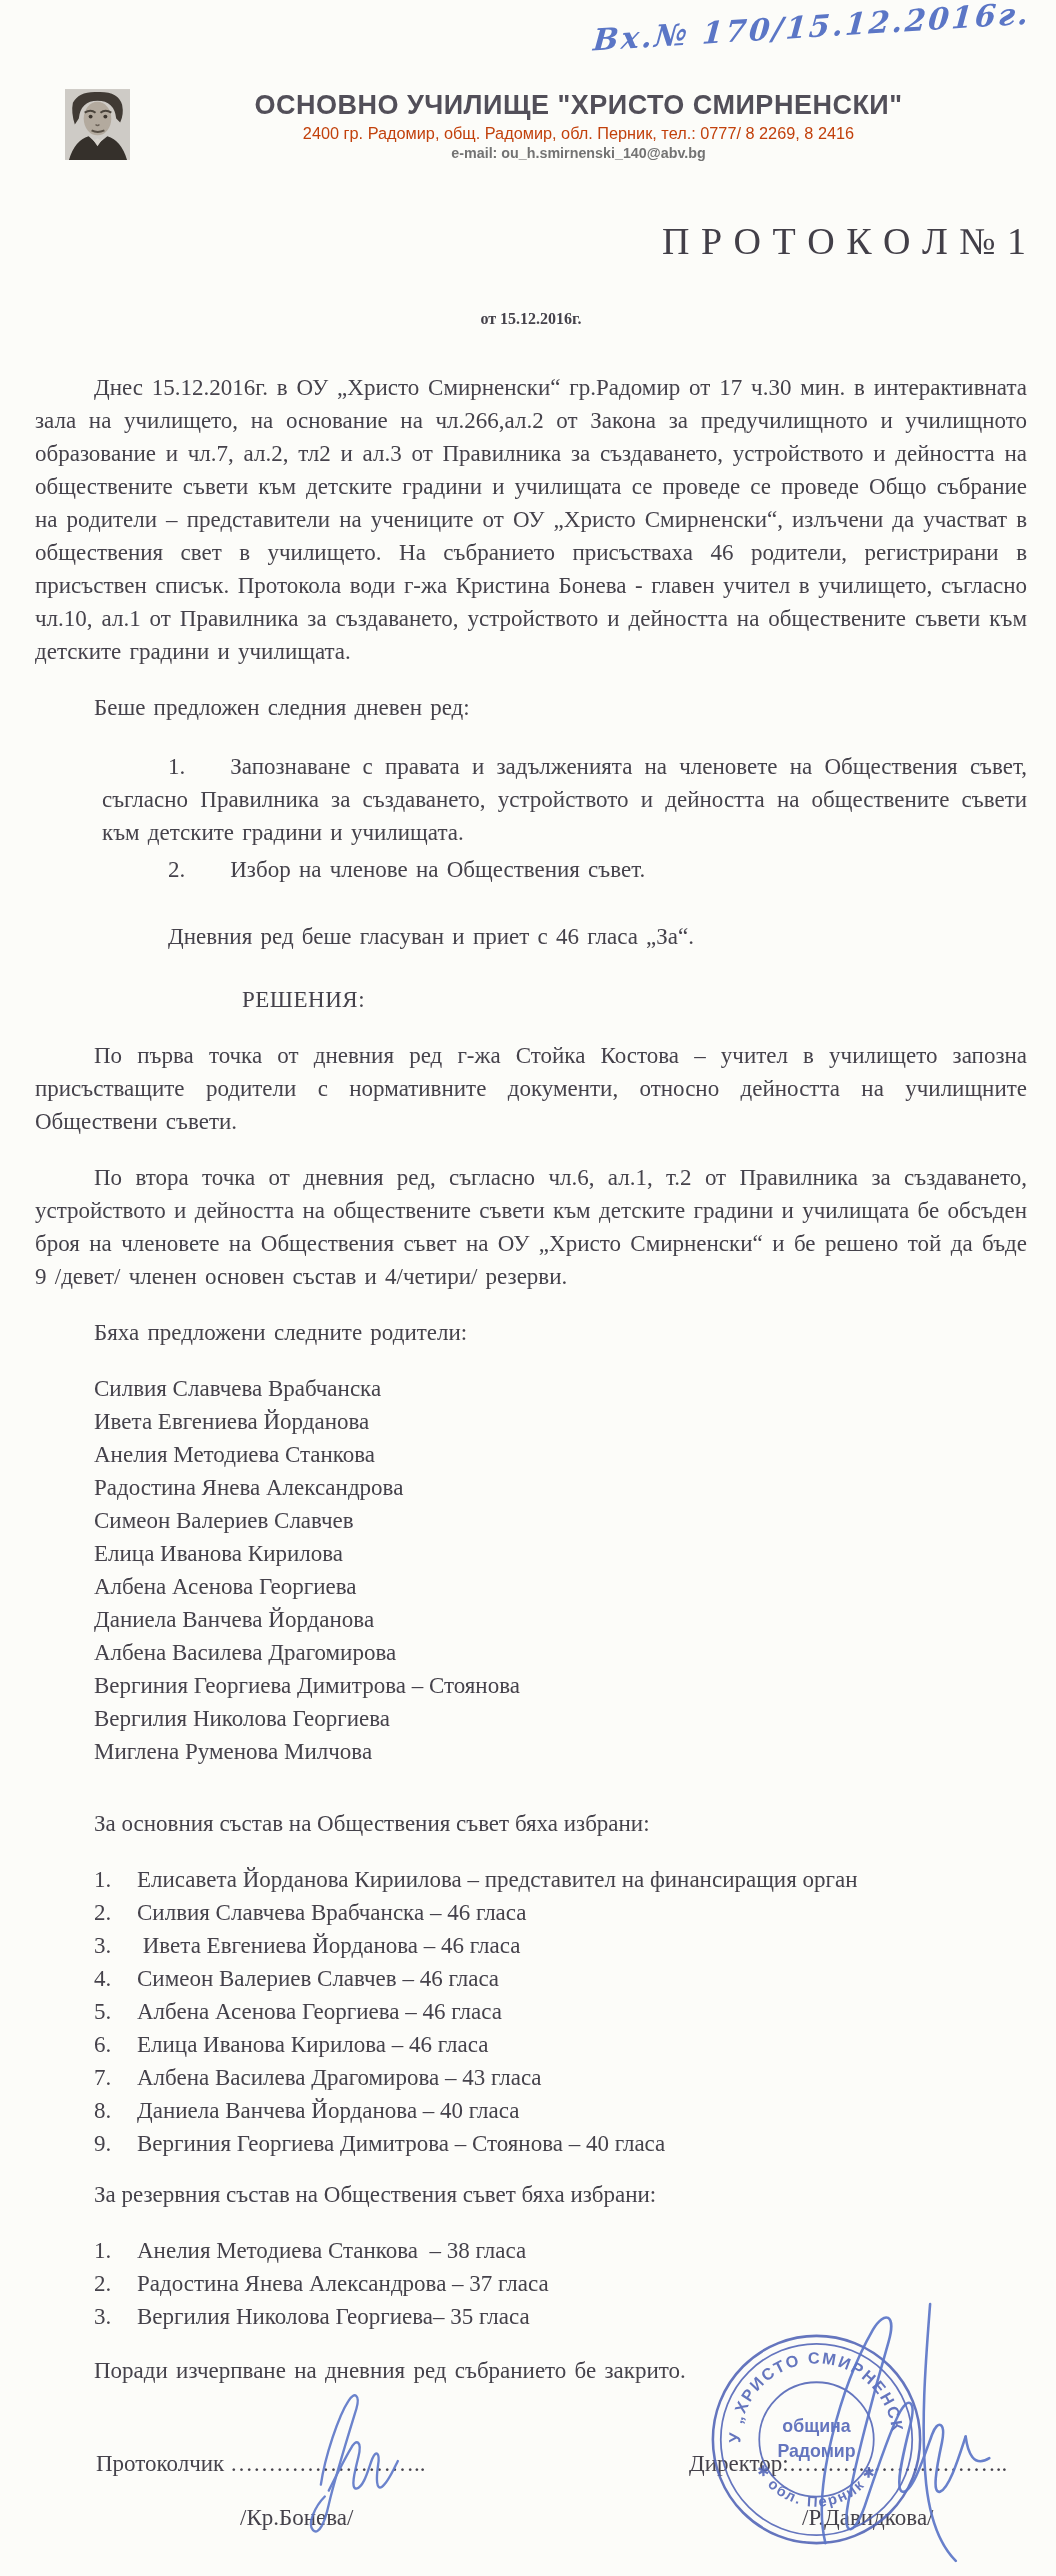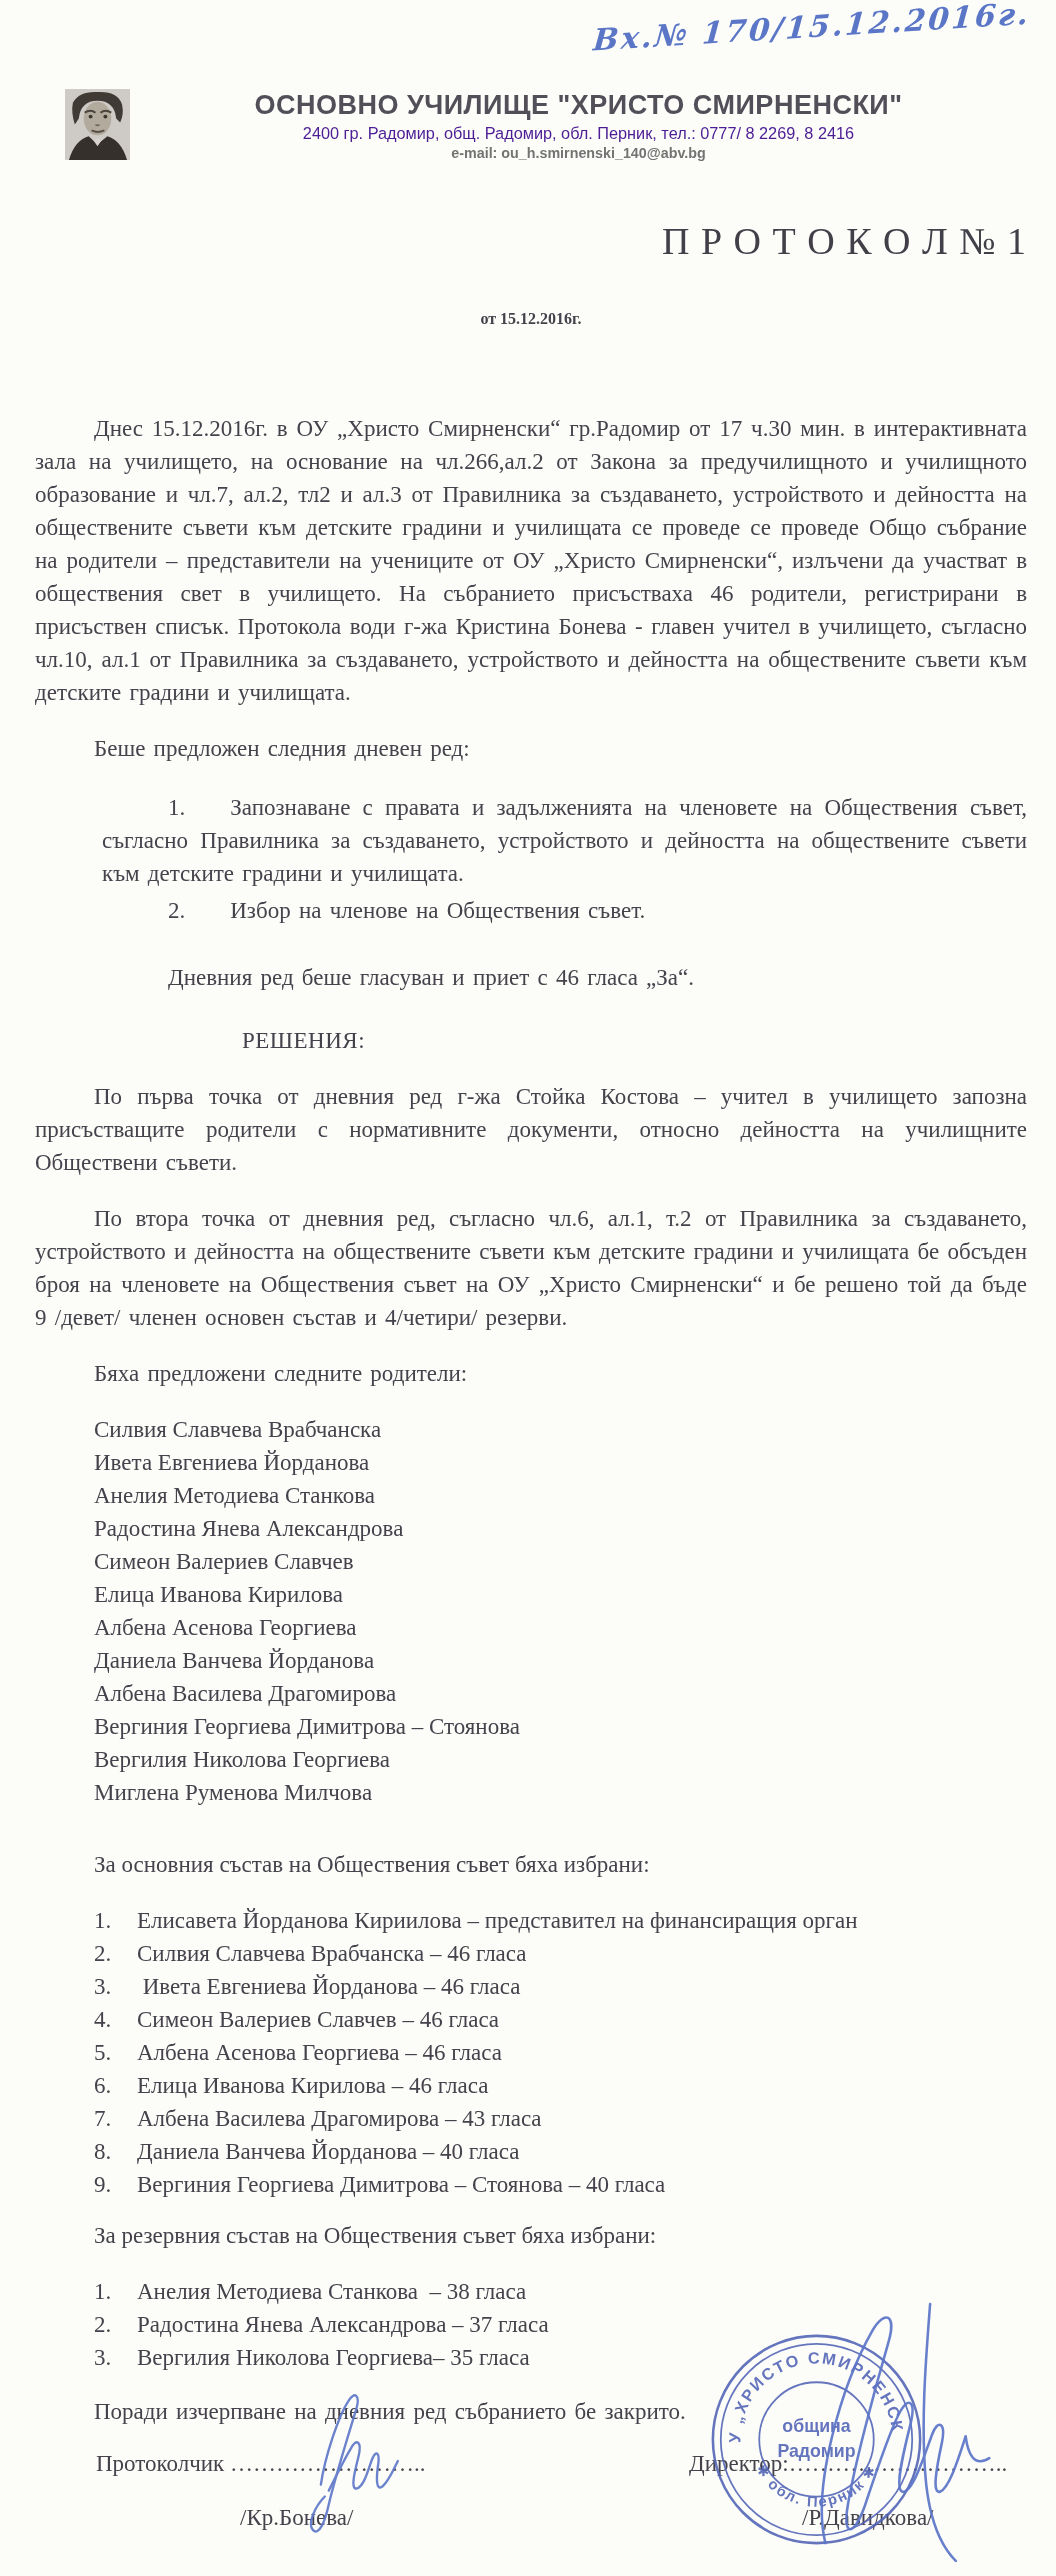--- a/index.html
+++ b/index.html
@@ -15,28 +15,28 @@
     position:absolute; top:10px; right:26px;
     font-family:"DejaVu Serif",serif; font-style:italic; font-weight:600;
     font-size:30px; color:#5b76c6; letter-spacing:2.5px;
     transform:rotate(-3.5deg) skewX(-8deg); white-space:nowrap;
   }
   
   .header-row{margin:89px 0 0 30px; display:flex; align-items:flex-start;}
   .logo{flex:0 0 auto;}
   .header-text{flex:1 1 auto; text-align:center; font-family:"Liberation Sans","DejaVu Sans",sans-serif; color:#524f59;}
   .school-name{font-weight:bold; font-size:27px; line-height:32px; letter-spacing:0.5px; white-space:nowrap;}
-  .school-address{font-size:16.3px; line-height:21px; margin-top:2px; color:#4c1d95;}
+  .school-address{font-size:16.3px; line-height:21px; margin-top:2px; color:#c2410c;}
   .school-email{font-size:14.3px; line-height:19px; font-weight:bold; color:#737373;}
   
   .title{margin-top:52px; text-align:right; font-weight:normal; font-size:38px; line-height:40px; color:#423f48; letter-spacing:1px;}
   .title-date{margin-top:44px; text-align:center; font-weight:bold; font-size:16px; line-height:28px;}
   
   .para{text-align:justify; word-spacing:2.5px;}
-  .p1{margin-top:79px; text-indent:59px; min-height:293px;}
+  .p1{margin-top:38px; text-indent:59px; min-height:293px;}
   .agenda-intro{margin-top:8px; text-indent:59px;}
   .agenda{margin-top:26px;}
   .agenda-item{margin:0 0 4px 67px; text-indent:66px; text-align:justify; word-spacing:2.5px;}
   .agenda-item:first-child{min-height:98px;}
   .agenda-gap{display:inline-block; width:45px;}
   .vote-line{margin-top:34px; text-indent:133px;}
   .decisions{margin-top:30px; margin-left:207px; letter-spacing:0.5px;}
   .point1{margin-top:22px; text-indent:59px; min-height:98px;}
   .point2{margin-top:21px; text-indent:59px; min-height:130px;}
   .proposed-intro{margin-top:18px; text-indent:59px;}

